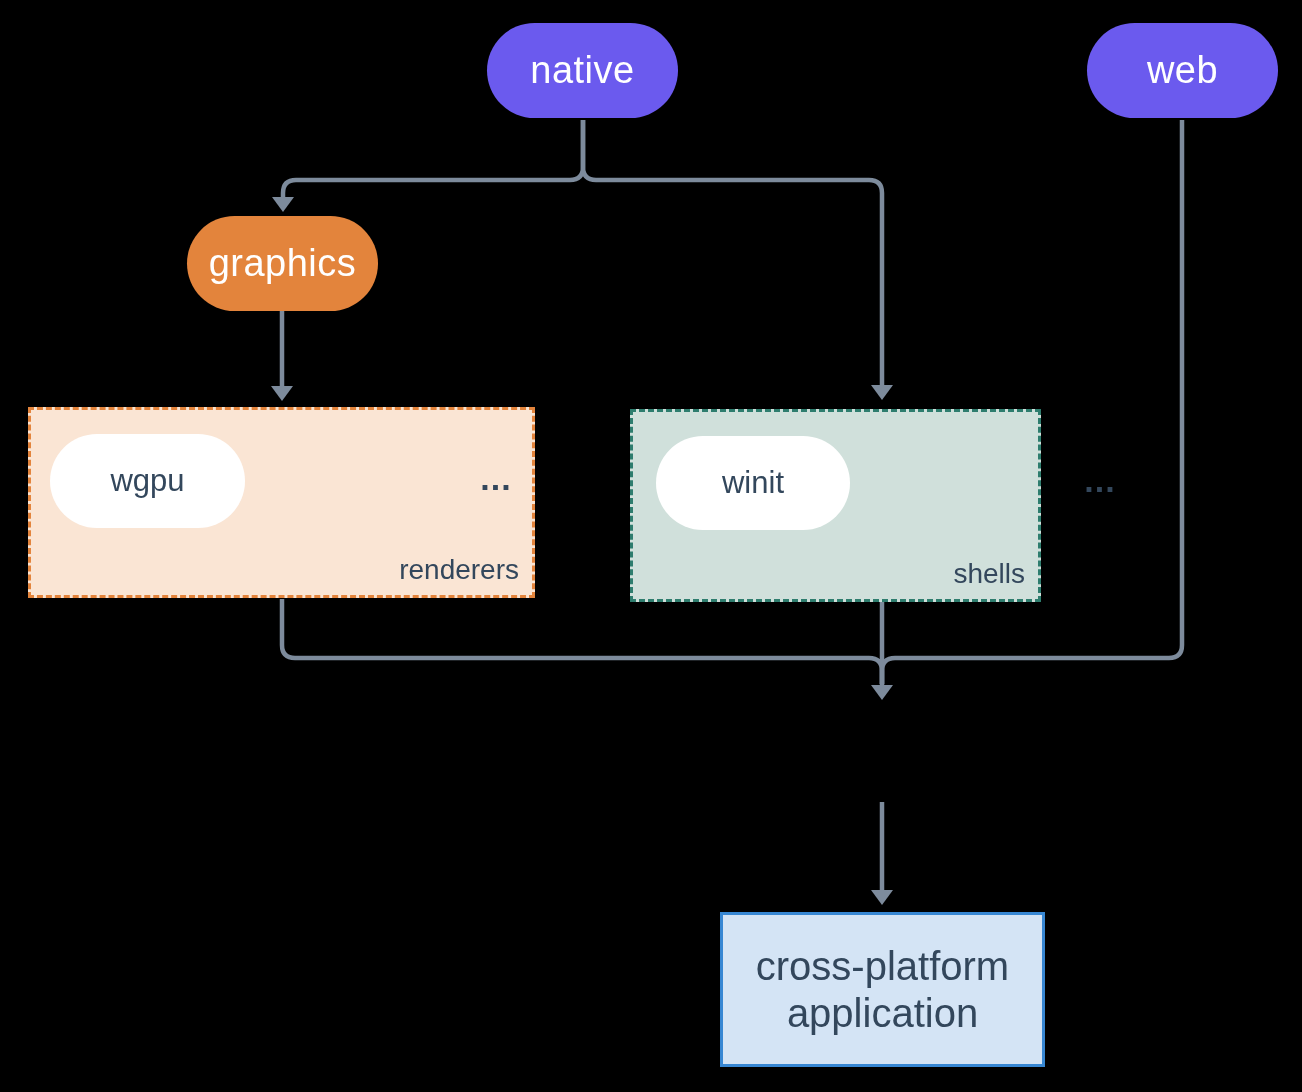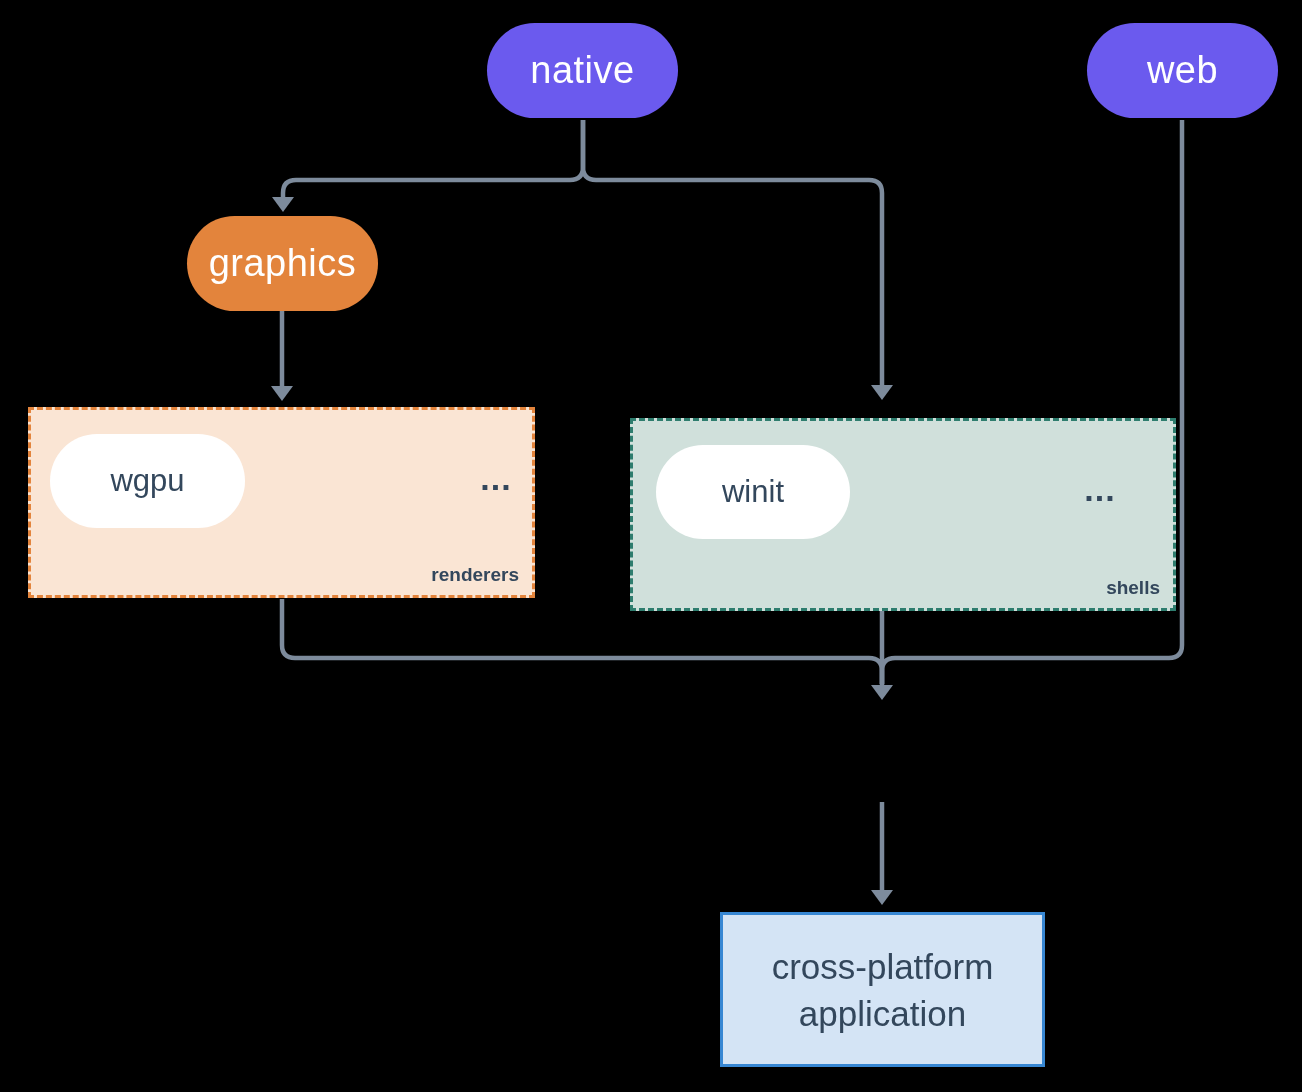--- a/index.html
+++ b/index.html
@@ -56,22 +56,22 @@
     z-index: 2;
     box-sizing: border-box;
   }
   .group-box.renderers {
     left: 28px; top: 407px;
     width: 507px; height: 191px;
     background: var(--peach-bg, #FAE5D4);
     border: 3px dashed var(--orange, #E3843C);
   }
   .group-box.shells {
-    left: 630px; top: 418px;
-    width: 546px; height: 193px;
+    left: 630px; top: 409px;
+    width: 411px; height: 193px;
     background: var(--teal-bg, #D0E0DB);
     border: 3px dashed var(--teal-border, #2E7D6E);
   }
   .inner-pill {
     position: absolute;
     width: 195px;
     height: 94px;
     top: 24px;
     border-radius: 47px;
     background: #FFFFFF;
@@ -91,37 +91,36 @@
     color: var(--slate-text, #33475C);
     font-size: 34px;
     font-weight: bold;
     letter-spacing: 1px;
   }
   .group-label {
     position: absolute;
     right: 13px;
     bottom: 9px;
     color: var(--slate-text, #33475C);
-    font-size: 19px;
-    font-weight: bold;
+    font-size: 28px;
   }
   .app-box {
     position: absolute;
     z-index: 2;
     left: 720px; top: 912px;
     width: 325px; height: 155px;
     box-sizing: border-box;
     background: var(--app-bg, #D4E4F5);
     border: 3px solid var(--app-border, #3787D3);
     display: flex;
     flex-direction: column;
     align-items: center;
     justify-content: center;
     color: var(--slate-text, #33475C);
-    font-size: 35px;
+    font-size: 40px;
     line-height: 47px;
     text-align: center;
   }
   
   .node.native   { left: 487px;  top: 23px;  }
   .node.web      { left: 1087px; top: 23px;  }
   .node.graphics { left: 187px;  top: 216px; }
   .node.iced     { left: 787px;  top: 709px; }
   .inner-pill.wgpu   { left: 19px; text-align: center;  }
   .inner-pill.glow   { left: 234px; }

